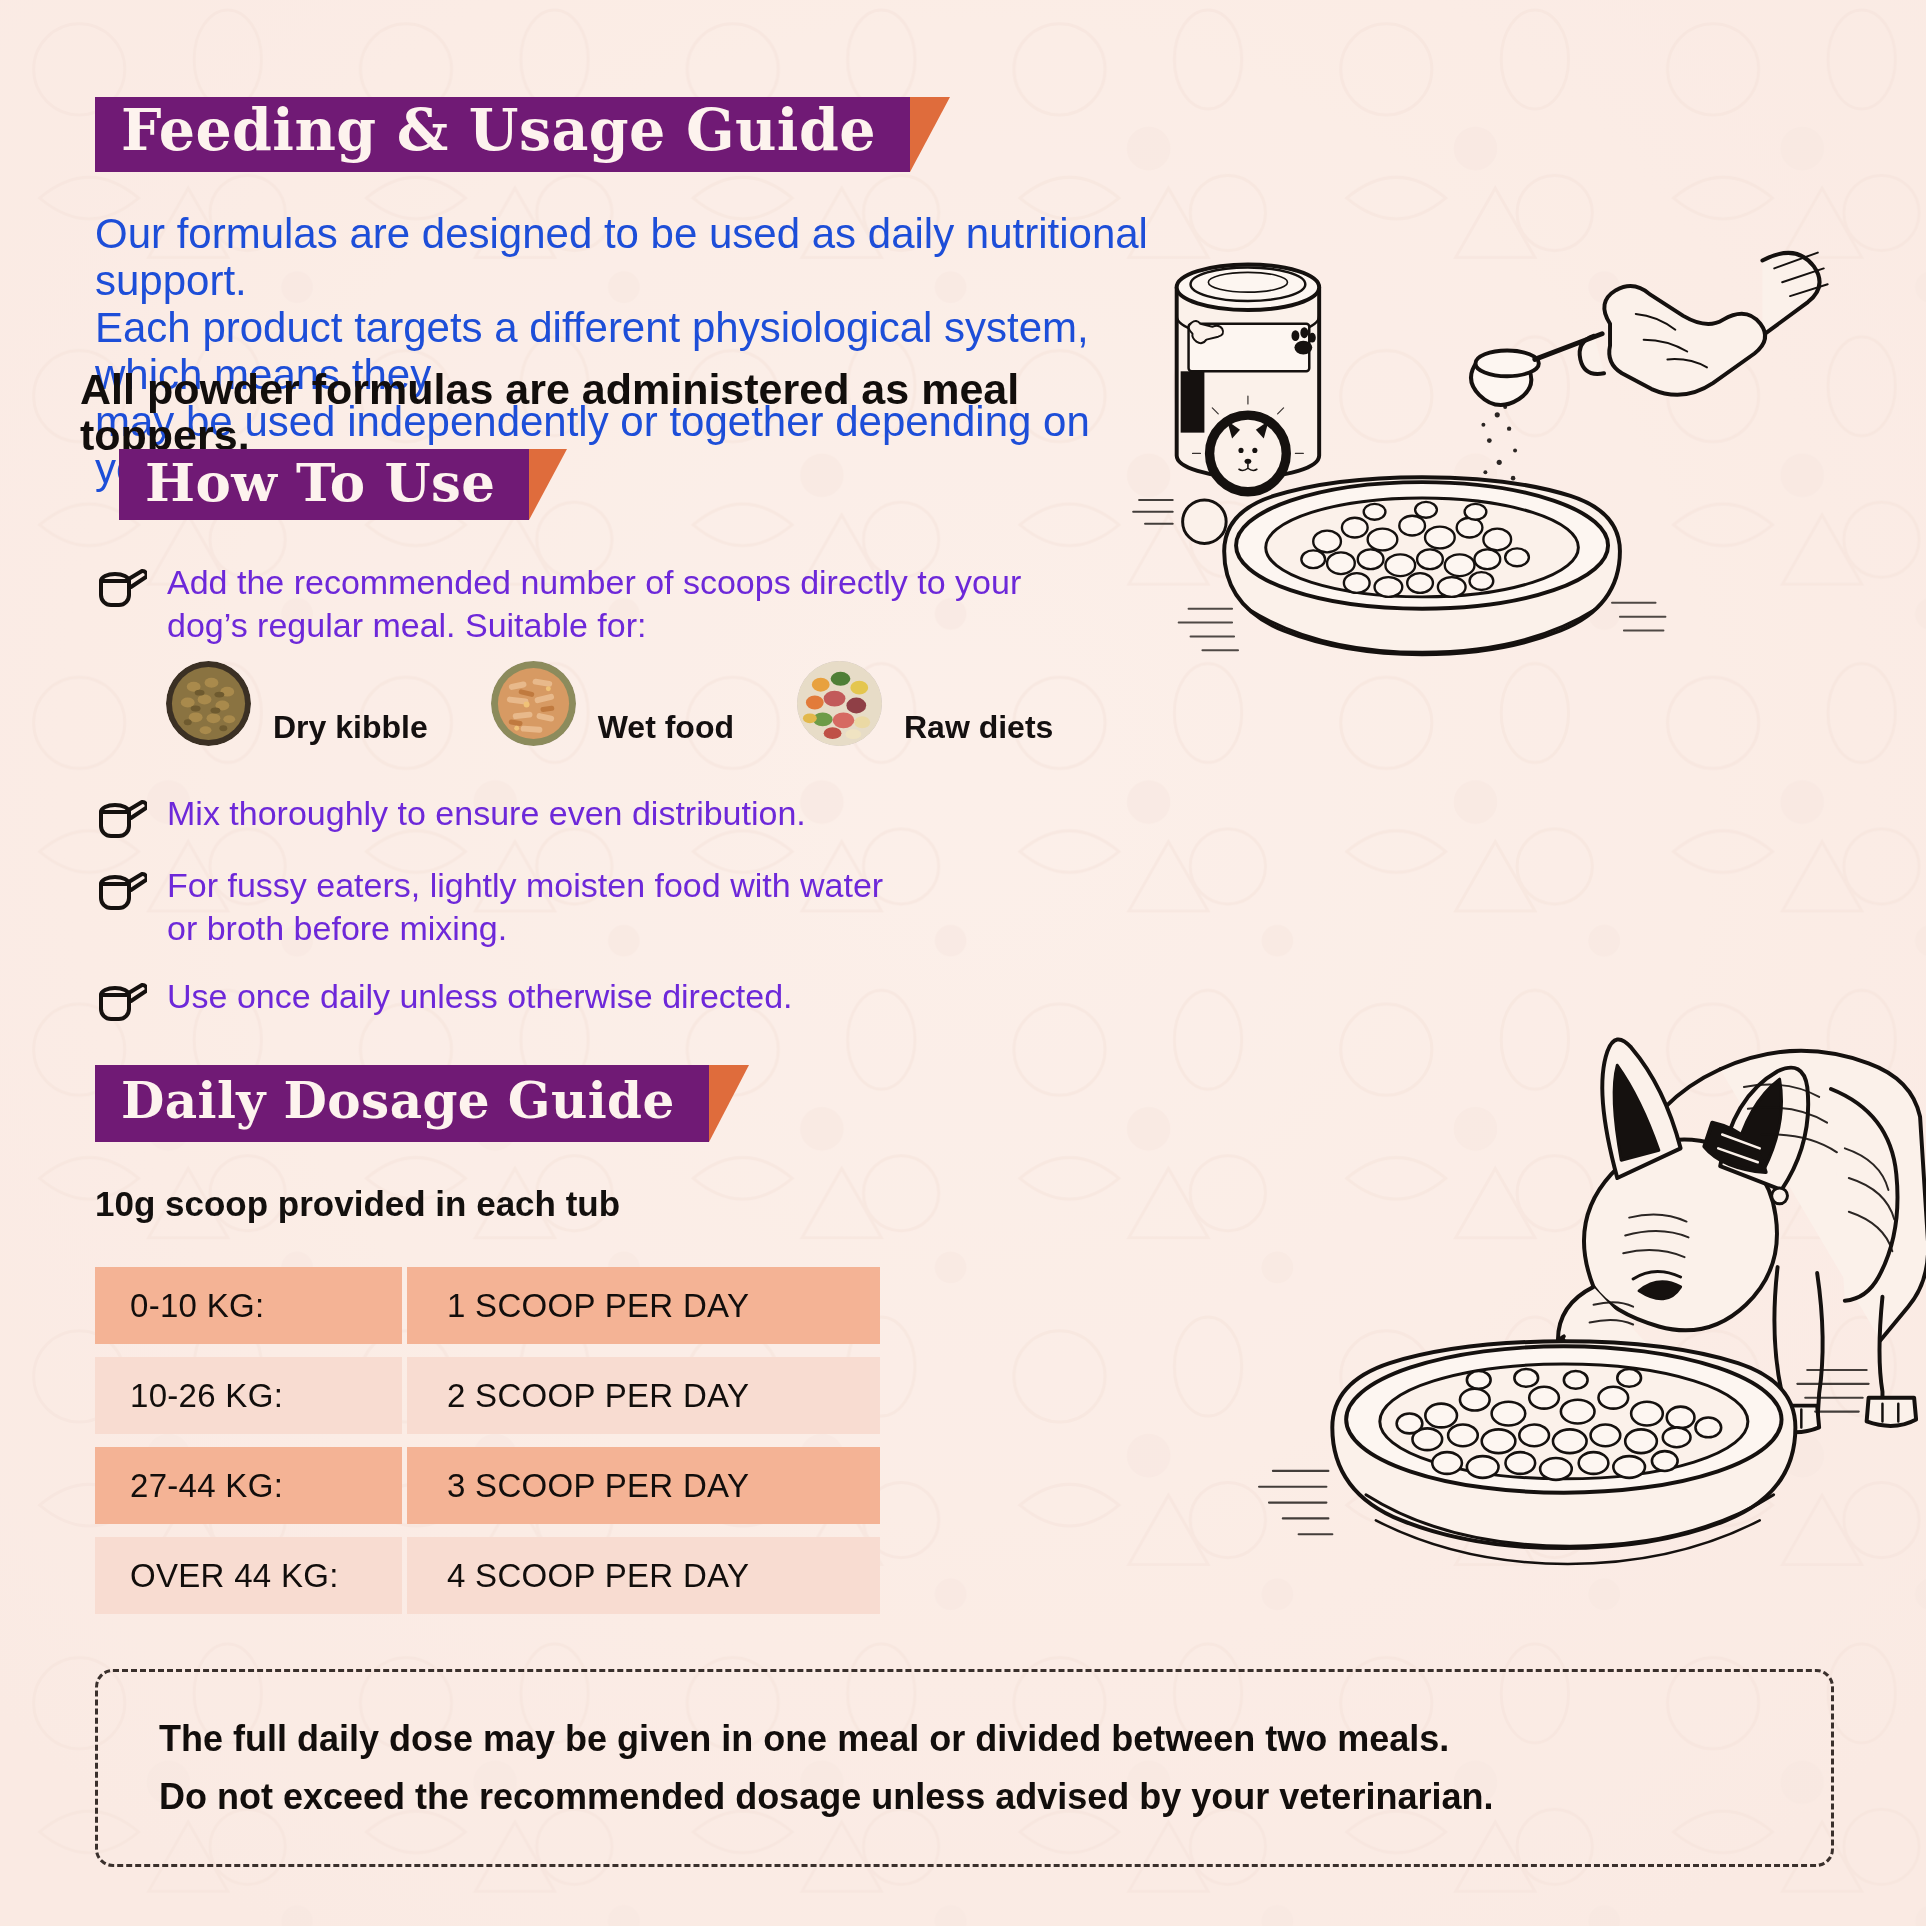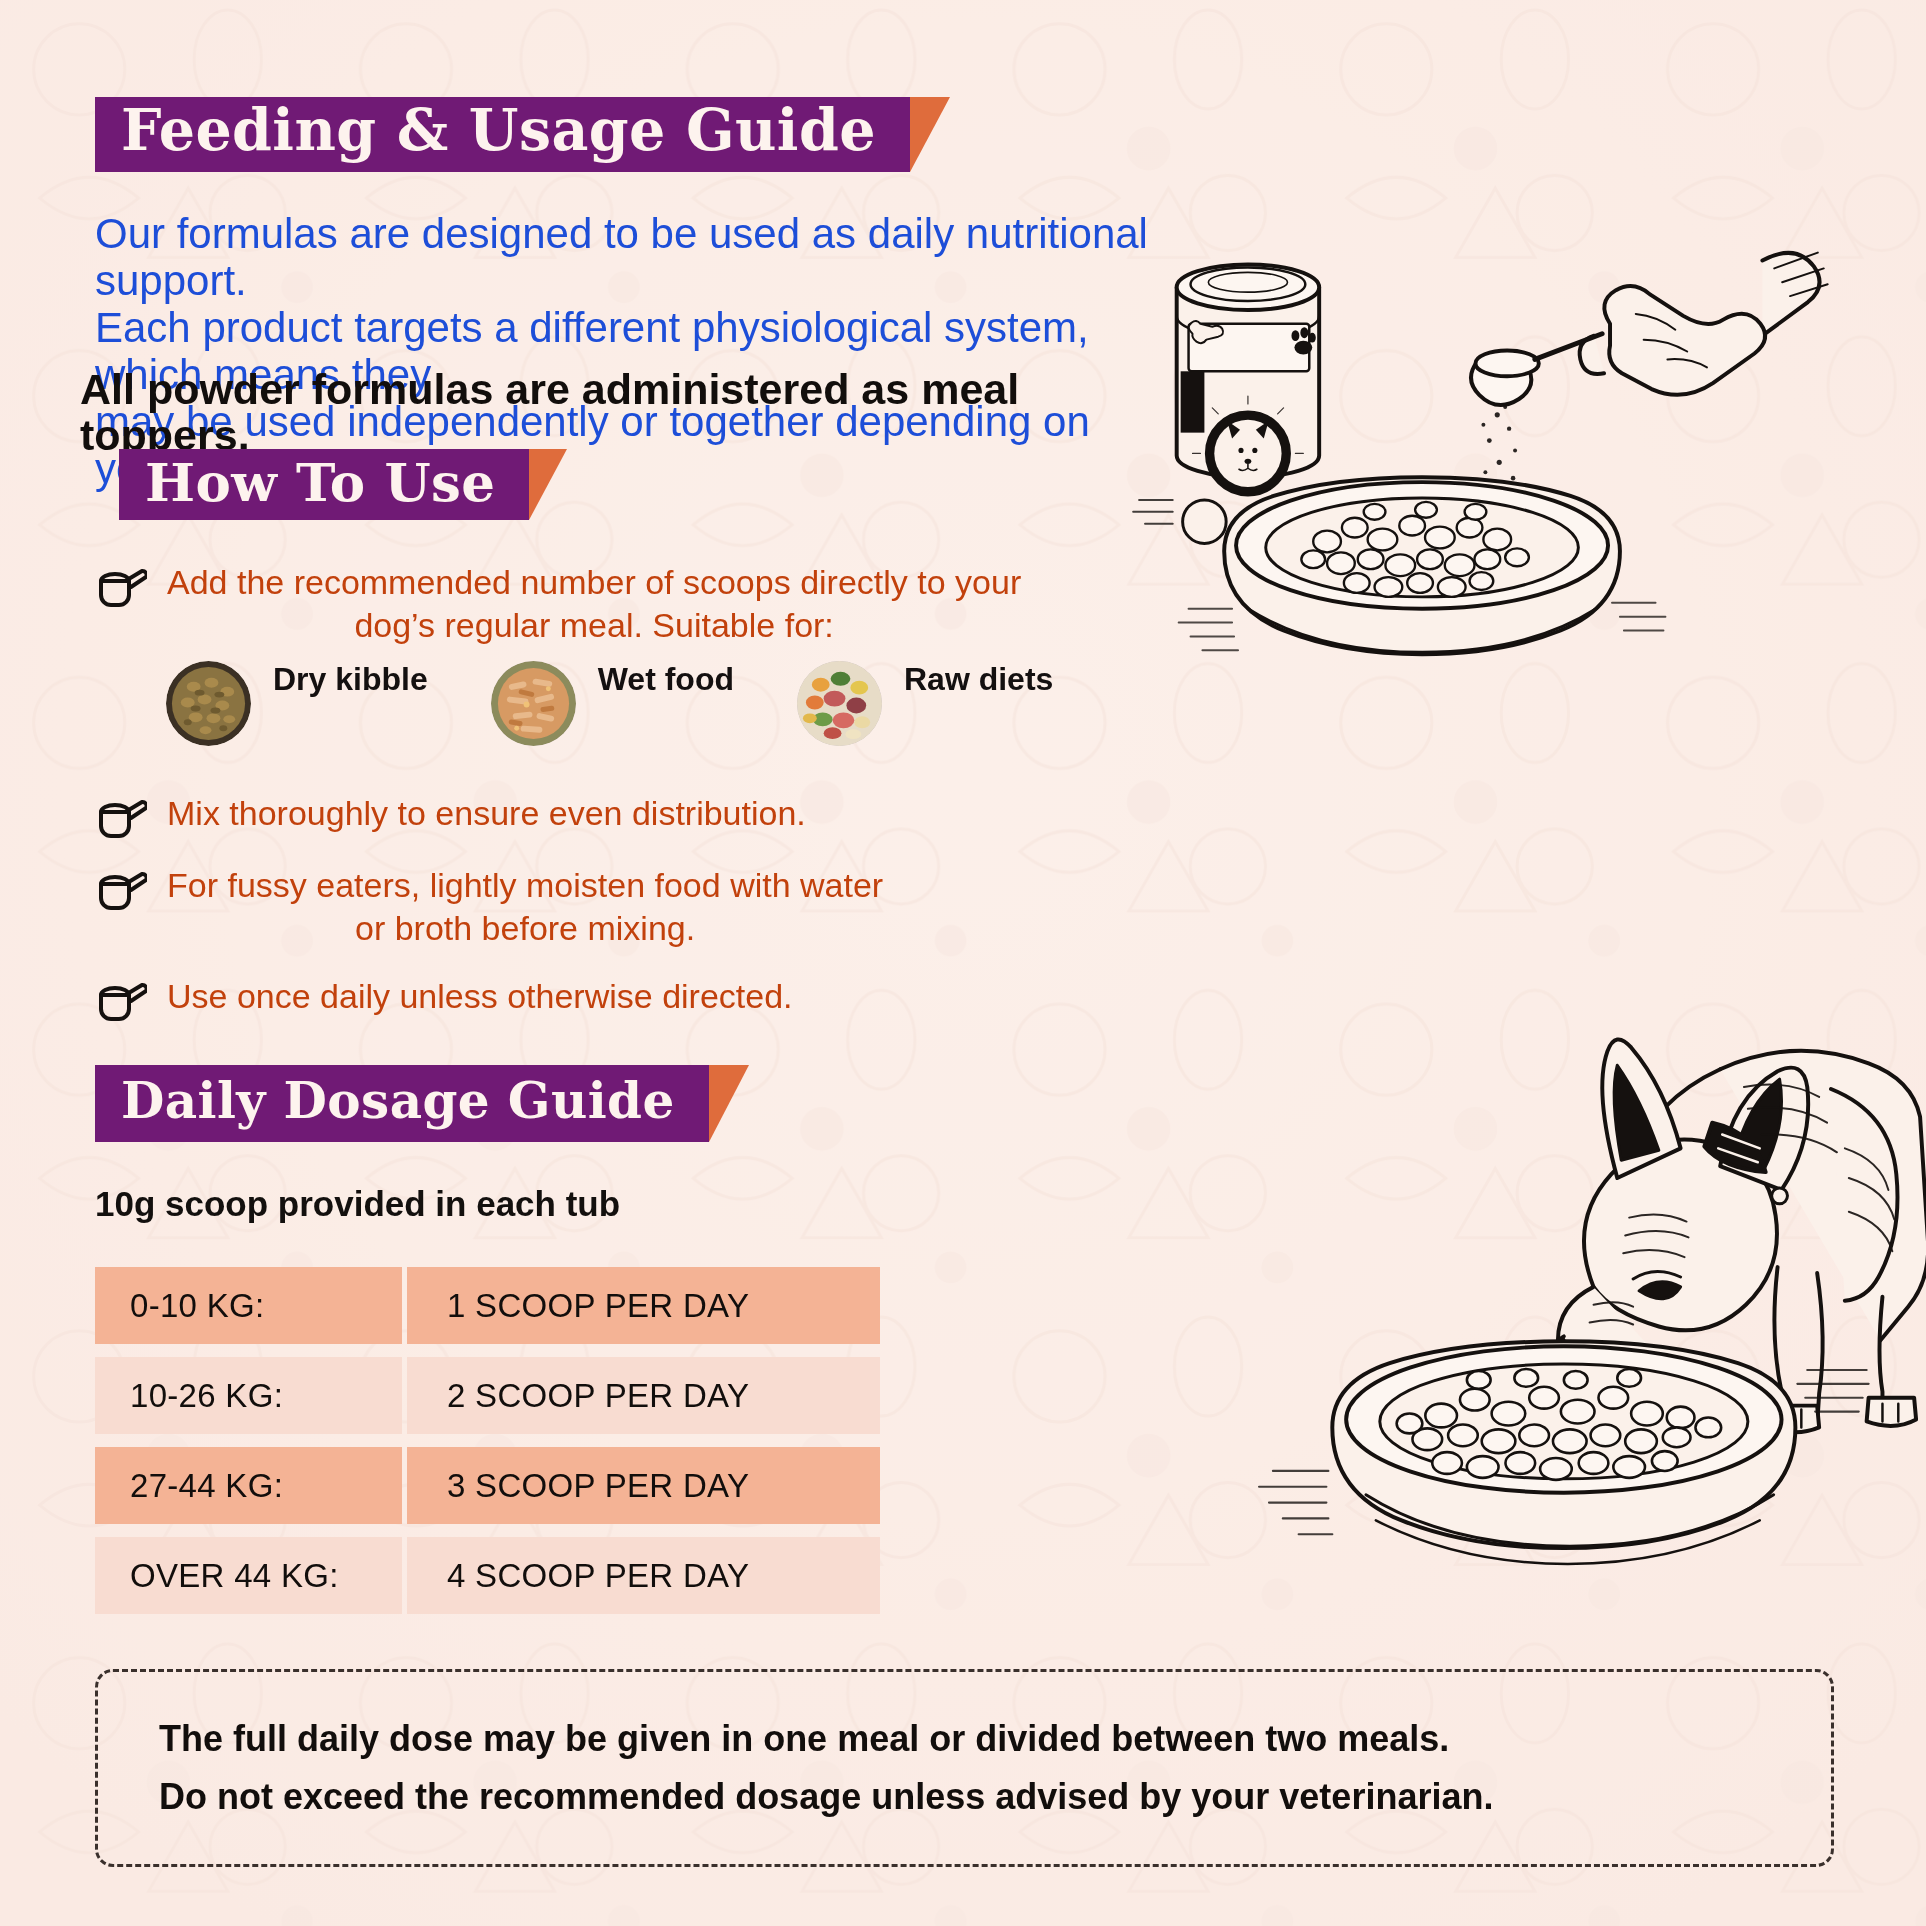--- a/index.html
+++ b/index.html
@@ -57,30 +57,30 @@
     font-size:42px; line-height:47px; font-weight:400; color:#1d4ed8;
   }
   #intro-strong {
     position:absolute; left:80px; top:366px; width:1069px;
     font-size:43px; line-height:46px; font-weight:700; color:#120E0C;
   }
 
   
   .bullet { position:absolute; display:flex; gap:20px; align-items:flex-start; }
   .bullet .scoop-ico { flex:0 0 auto; margin-top:6px; }
-  .bullet .btxt { font-size:34px; line-height:43px; color:#c2410c;text-align:center; }
+  .bullet .btxt { font-size:34px; line-height:43px; color:#6d28d9; }
 
   #bullet-1 { left:97px; top:561px; width:990px; }
   #bullet-2 { left:97px; top:792px; width:990px; }
   #bullet-3 { left:97px; top:864px; width:990px; }
   #bullet-4 { left:97px; top:975px; width:990px; }
 
   
   #foodtypes { position:absolute; left:166px; top:661px; display:flex; align-items:center; gap:0; }
-  .ft { display:flex; align-items:flex-start; }
+  .ft { display:flex; align-items:flex-end; }
   .ft-circle {
     width:85px; height:85px; border-radius:50%;
     position:relative; overflow:hidden; flex:0 0 auto;
     box-shadow:0 0 0 3px rgba(0,0,0,.18) inset;
   }
   .ft-label { font-size:32px; font-weight:700; margin-left:22px; white-space:nowrap; color:#141010; }
   .ft + .ft { margin-left:63px; }
 
   
   #scoop-note {

